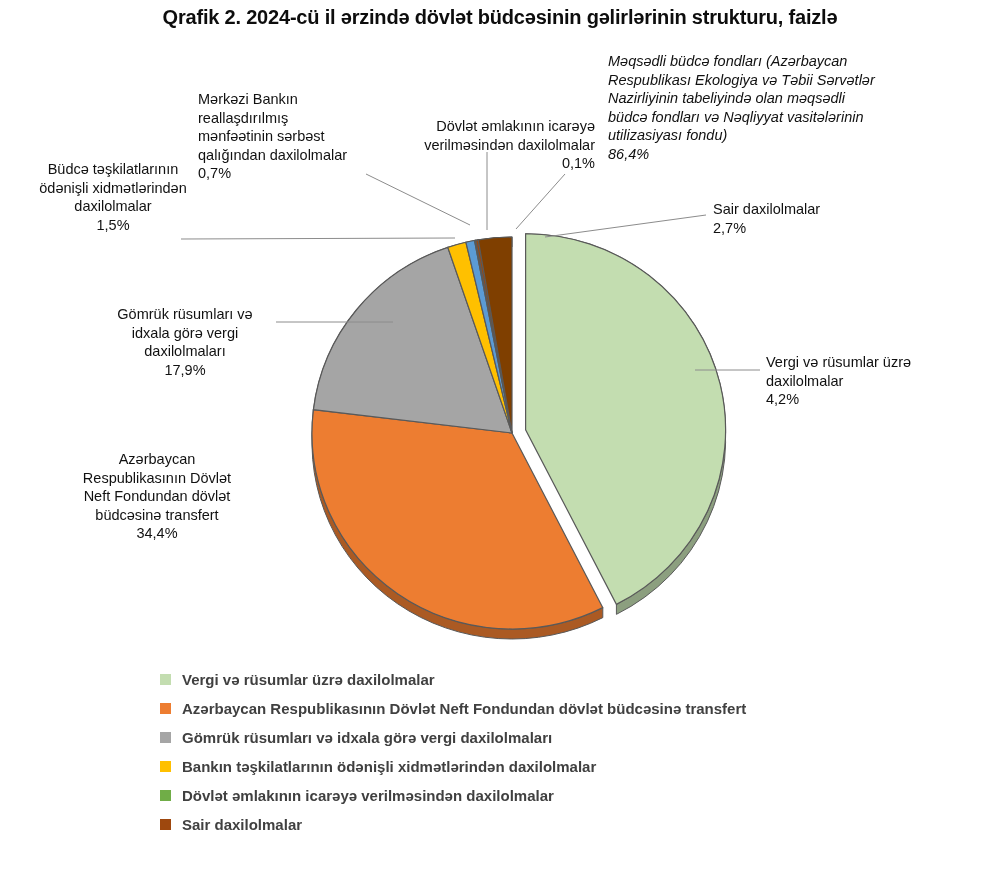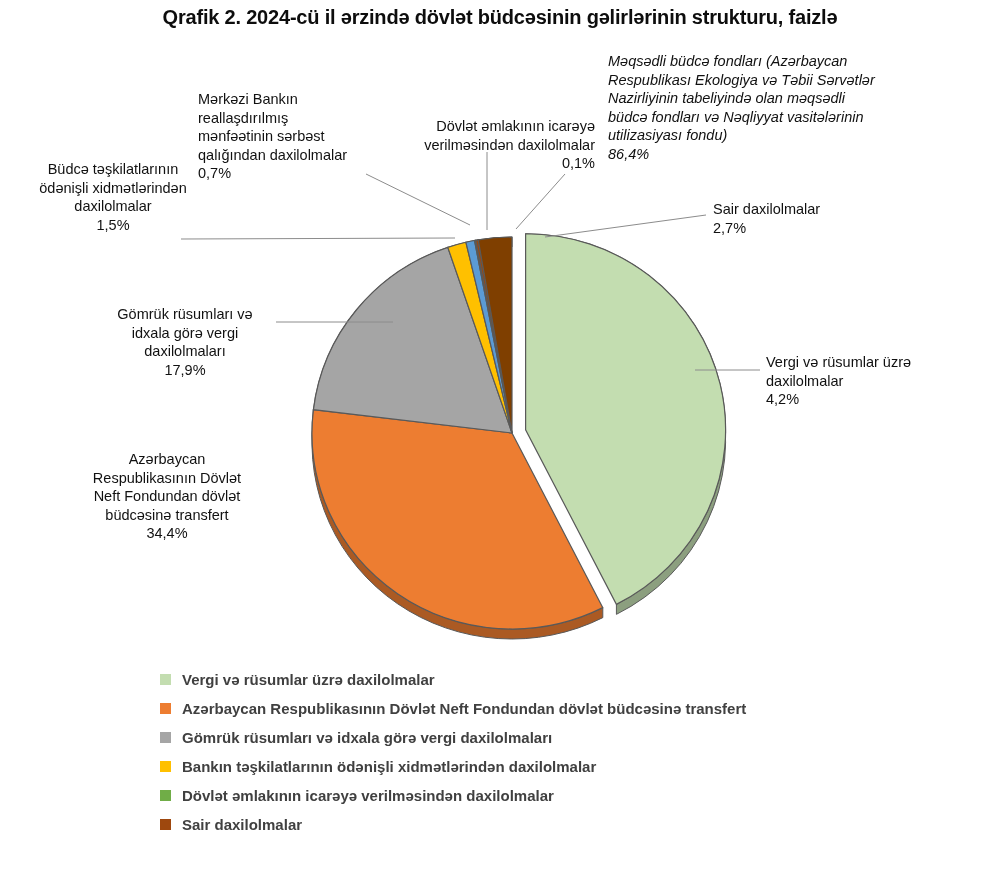--- a/index.html
+++ b/index.html
@@ -151,21 +151,21 @@
   <div class="callout-text" style="left:766px; top:353px; width:210px; text-align:left;">
     <span>Vergi və rüsumlar üzrə<br>daxilolmalar</span>
     <span class="pct">4,2%</span>
   </div>
 
   <div class="callout-text" style="left:95px; top:305px; width:180px; text-align:center;">
     <span>Gömrük rüsumları və<br>idxala görə vergi<br>daxilolmaları</span>
     <span class="pct">17,9%</span>
   </div>
 
-  <div class="callout-text" style="left:67px; top:450px; width:200px; text-align:center;">
+  <div class="callout-text" style="left:57px; top:450px; width:200px; text-align:center;">
     <span>Azərbaycan<br>Respublikasının Dövlət<br>Neft Fondundan dövlət<br>büdcəsinə transfert</span>
     <span class="pct">34,4%</span>
   </div>
 
   <div class="legend" id="legend">
       <div class="legend-row">
         <span class="legend-swatch" style="background: rgb(195, 221, 176);"></span>
         <span class="legend-label">Vergi və rüsumlar üzrə daxilolmalar</span>
       </div>
       <div class="legend-row">

